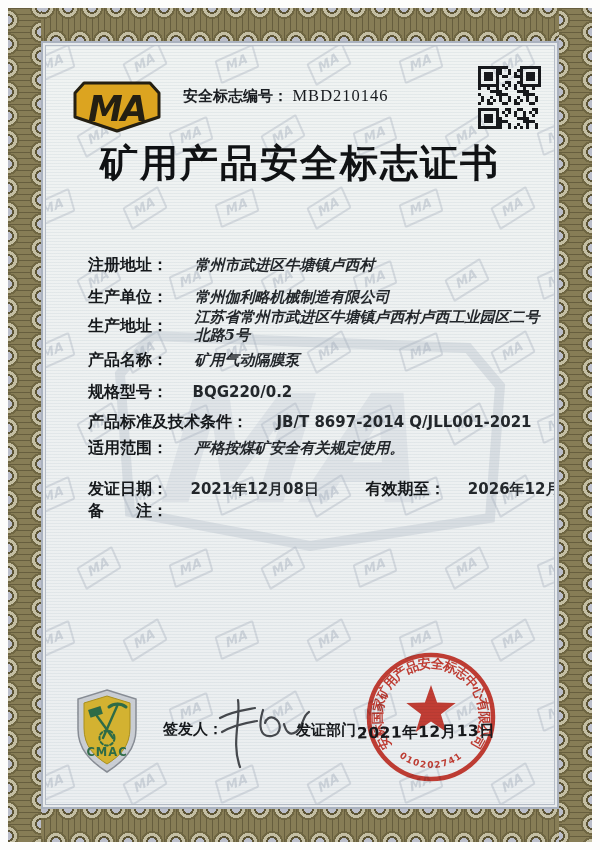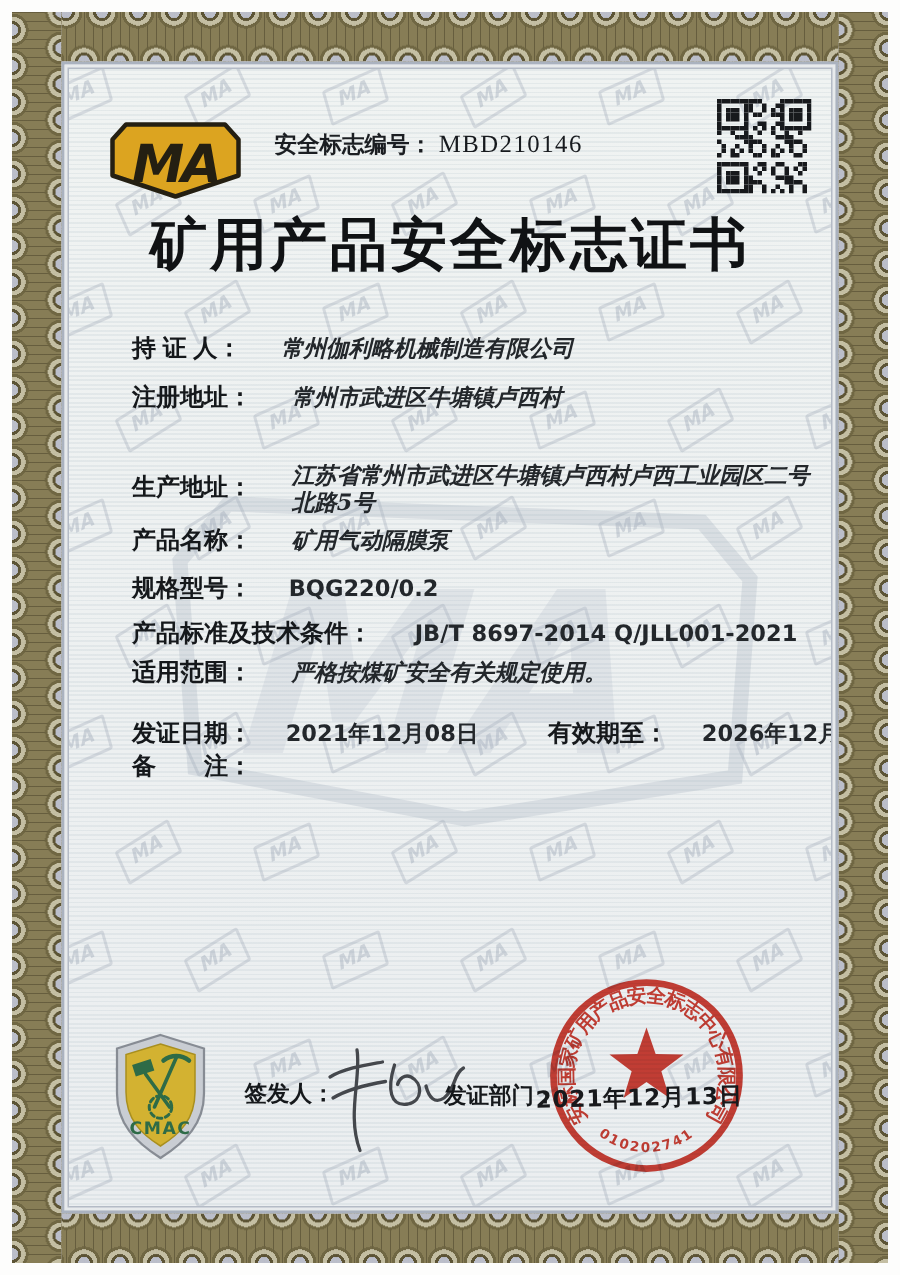--- a/index.html
+++ b/index.html
@@ -379,27 +379,27 @@
         <rect x="7" y="20" width="1" height="1" fill="#17191c"></rect>
         <rect x="10" y="20" width="1" height="1" fill="#17191c"></rect>
         <rect x="12" y="20" width="1" height="1" fill="#17191c"></rect>
         <rect x="14" y="20" width="1" height="1" fill="#17191c"></rect>
         <rect x="16" y="20" width="1" height="1" fill="#17191c"></rect>
         <rect x="19" y="20" width="1" height="1" fill="#17191c"></rect>
       </svg>
 
     <div class="abs cert-title">矿用产品安全标志证书</div>
 
-    <div class="row" style="left:42px; top:176px;">
-      <span class="lbl">持 证 人：</span>
-      <span class="val" style="margin-left:22px;">常州伽利略机械制造有限公司</span>
-    </div>
     <div class="row" style="left:42px; top:209px;">
       <span class="lbl">注册地址：</span>
       <span class="val" style="margin-left:22px;">常州市武进区牛塘镇卢西村</span>
+    </div>
+    <div class="row" style="left:42px; top:241px;">
+      <span class="lbl">生产单位：</span>
+      <span class="val" style="margin-left:22px;">常州伽利略机械制造有限公司</span>
     </div>
     <div class="row" style="left:42px; top:263px;">
       <span class="lbl" style="vertical-align:top; line-height:34px;">生产地址：</span>
       <span class="val val-wrap" style="margin-left:22px;">江苏省常州市武进区牛塘镇卢西村卢西工业园区二号北路5号</span>
     </div>
     <div class="row" style="left:42px; top:304px;">
       <span class="lbl">产品名称：</span>
       <span class="val" style="margin-left:22px;">矿用气动隔膜泵</span>
     </div>
     <div class="row" style="left:42px; top:336px;">

